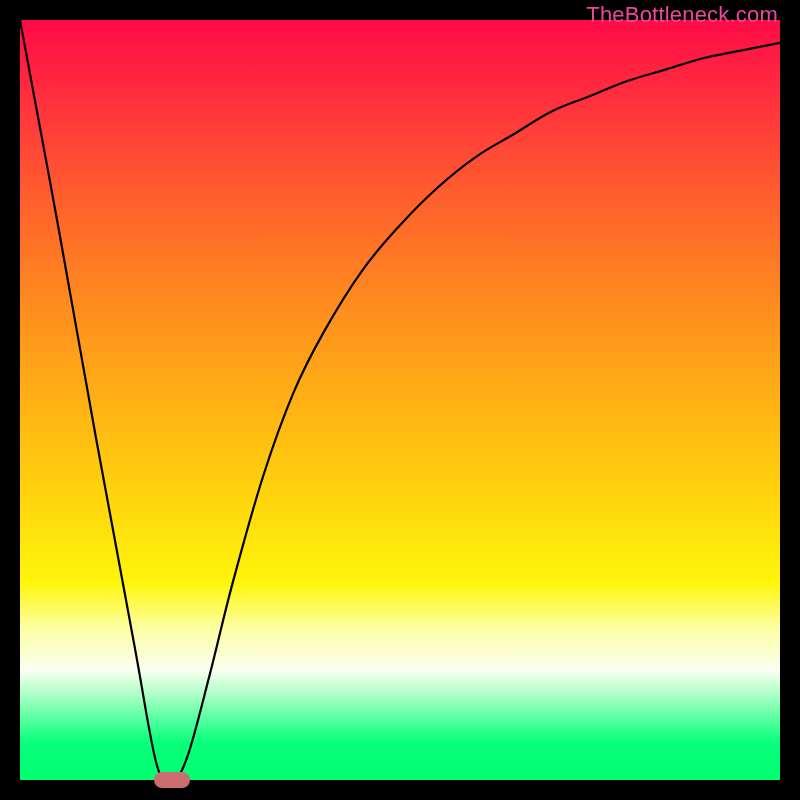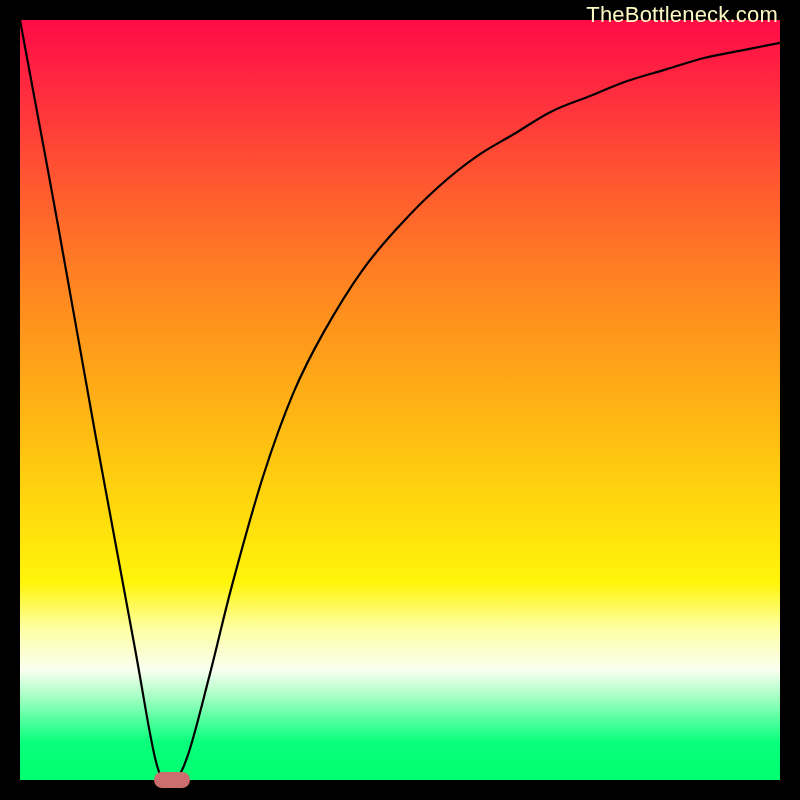--- a/index.html
+++ b/index.html
@@ -36,21 +36,21 @@
       #a7ffc4 89%,
       #55ffa0 92%,
       #0aff7c 95%,
       #00ff6f 100%
     );
   }
   .watermark {
     position: absolute;
     top: 2px;
     right: 22px;
-    color: #fef9c3;
+    color: #ec4899;
     font-size: 22px;
     letter-spacing: 0.2px;
     font-weight: 400;
     z-index: 10;
   }
   svg.curve {
     position: absolute;
     left: 0;
     top: 0;
     width: 760px;

